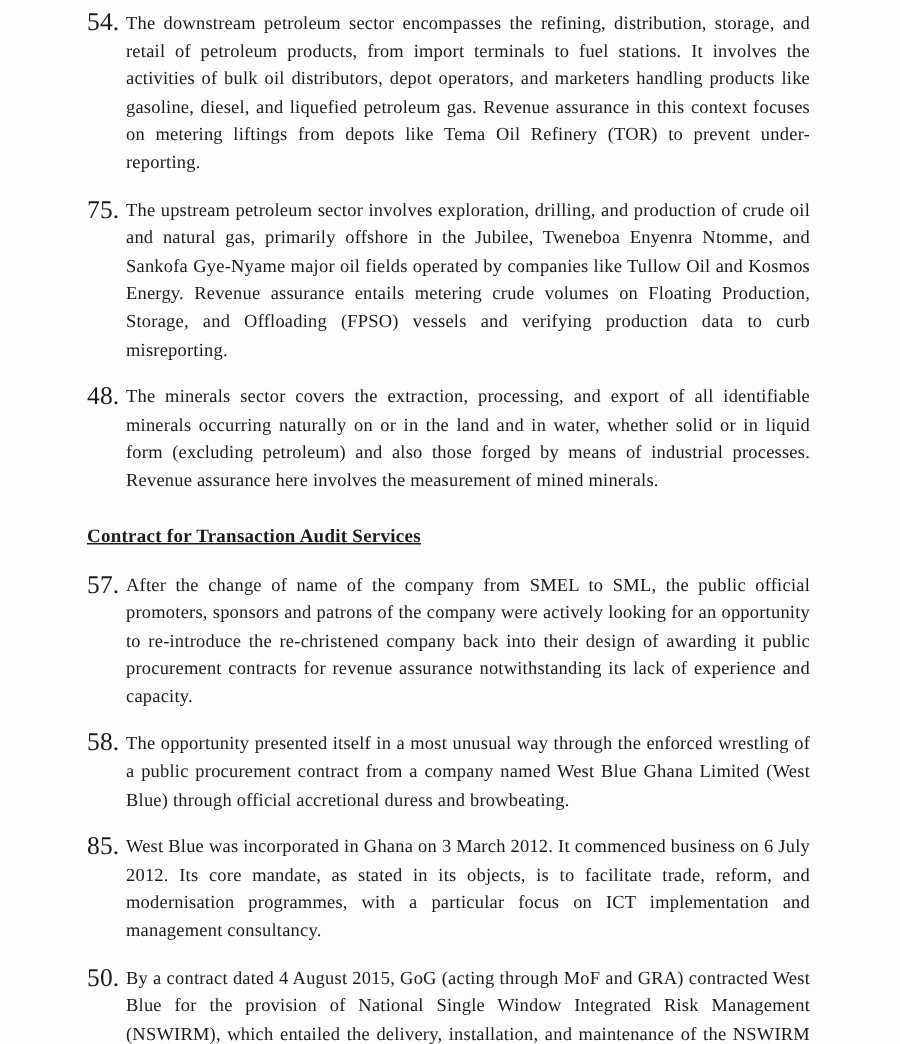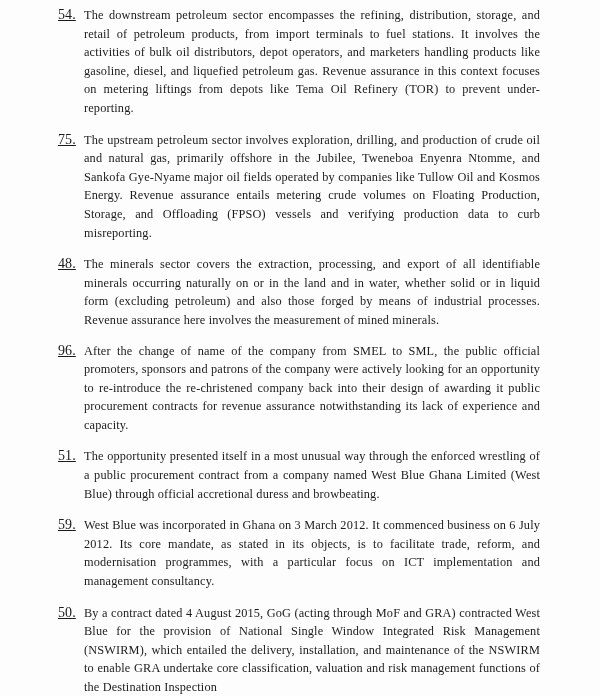--- a/index.html
+++ b/index.html
@@ -23,25 +23,24 @@
     width: 482px;
   }
   .para {
     display: flex;
     align-items: flex-start;
     margin-bottom: 13px;
   }
   .num {
     width: 26px;
     flex: 0 0 26px;
-    font-size: 14px;
+    font-size: 17px;
     line-height: 18.6px;
     text-align: left;
     letter-spacing: 0.1px;
-    text-decoration: underline;
   }
   .body {
     flex: 1 1 auto;
     font-size: 12.3px;
     line-height: 18.6px;
     text-align: justify;
     text-justify: inter-word;
     hyphens: none;
     letter-spacing: 0.15px;
   }
@@ -70,33 +69,34 @@
     <div class="para">
       <div class="num">75.</div>
       <div class="body">The upstream petroleum sector involves exploration, drilling, and production of crude oil and natural gas, primarily offshore in the Jubilee, Tweneboa Enyenra Ntomme, and Sankofa Gye-Nyame major oil fields operated by companies like Tullow Oil and Kosmos Energy. Revenue assurance entails metering crude volumes on Floating Production, Storage, and Offloading (FPSO) vessels and verifying production data to curb misreporting.</div>
     </div>
 
     <div class="para tight">
       <div class="num">48.</div>
       <div class="body">The minerals sector covers the extraction, processing, and export of all identifiable minerals occurring naturally on or in the land and in water, whether solid or in liquid form (excluding petroleum) and also those forged by means of industrial processes. Revenue assurance here involves the measurement of mined minerals.</div>
     </div>
 
+    <div class="heading">Contract for Transaction Audit Services</div>
 
     <div class="para">
-      <div class="num">96.</div>
+      <div class="num">57.</div>
       <div class="body">After the change of name of the company from SMEL to SML, the public official promoters, sponsors and patrons of the company were actively looking for an opportunity to re-introduce the re-christened company back into their design of awarding it public procurement contracts for revenue assurance notwithstanding its lack of experience and capacity.</div>
     </div>
 
     <div class="para">
-      <div class="num">51.</div>
+      <div class="num">58.</div>
       <div class="body">The opportunity presented itself in a most unusual way through the enforced wrestling of a public procurement contract from a company named West Blue Ghana Limited (West Blue) through official accretional duress and browbeating.</div>
     </div>
 
     <div class="para">
-      <div class="num">59.</div>
+      <div class="num">85.</div>
       <div class="body">West Blue was incorporated in Ghana on 3 March 2012. It commenced business on 6 July 2012. Its core mandate, as stated in its objects, is to facilitate trade, reform, and modernisation programmes, with a particular focus on ICT implementation and management consultancy.</div>
     </div>
 
     <div class="para last">
       <div class="num">50.</div>
       <div class="body">By a contract dated 4 August 2015, GoG (acting through MoF and GRA) contracted West Blue for the provision of National Single Window Integrated Risk Management (NSWIRM), which entailed the delivery, installation, and maintenance of the NSWIRM to enable GRA undertake core classification, valuation and risk management functions of the Destination Inspection</div>
     </div>
 
   </div>
 </div>

